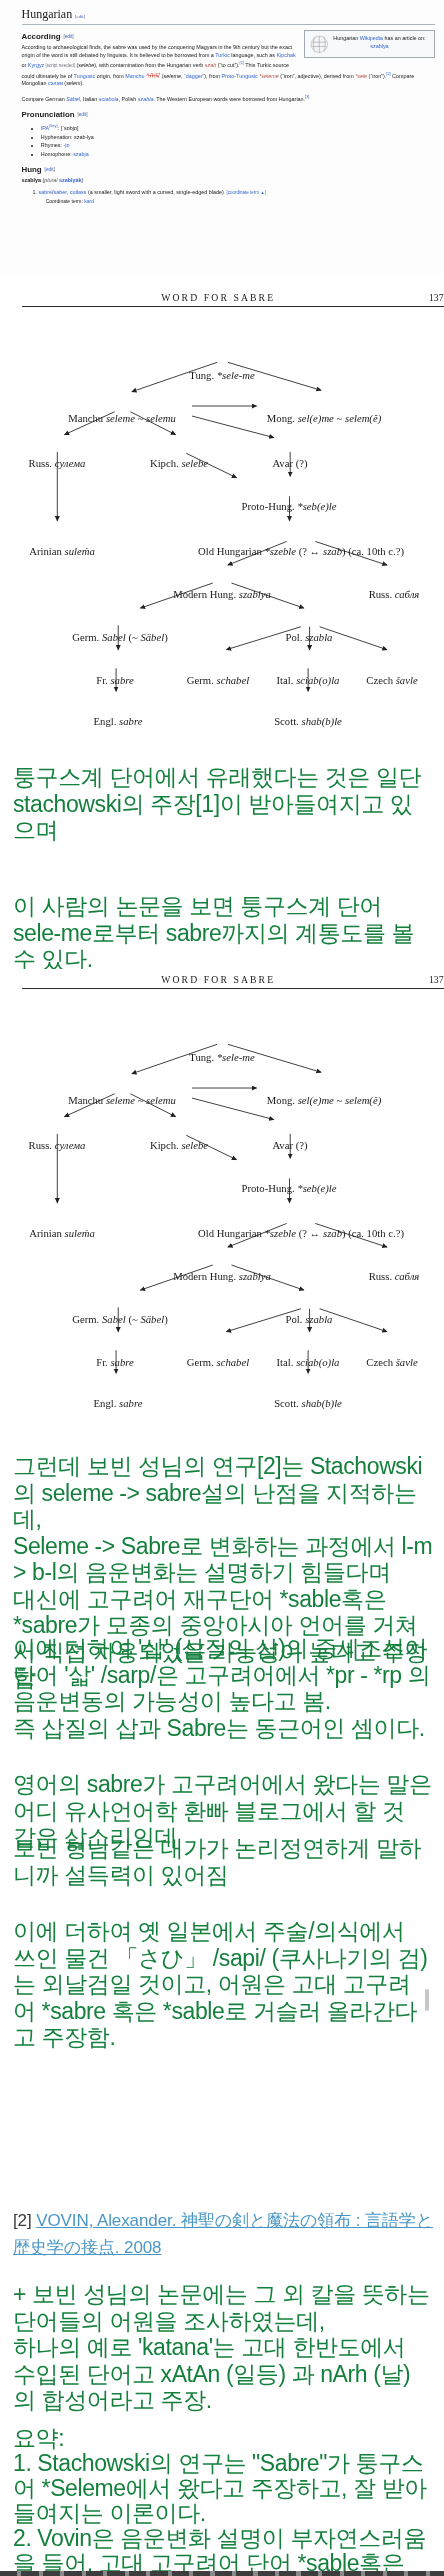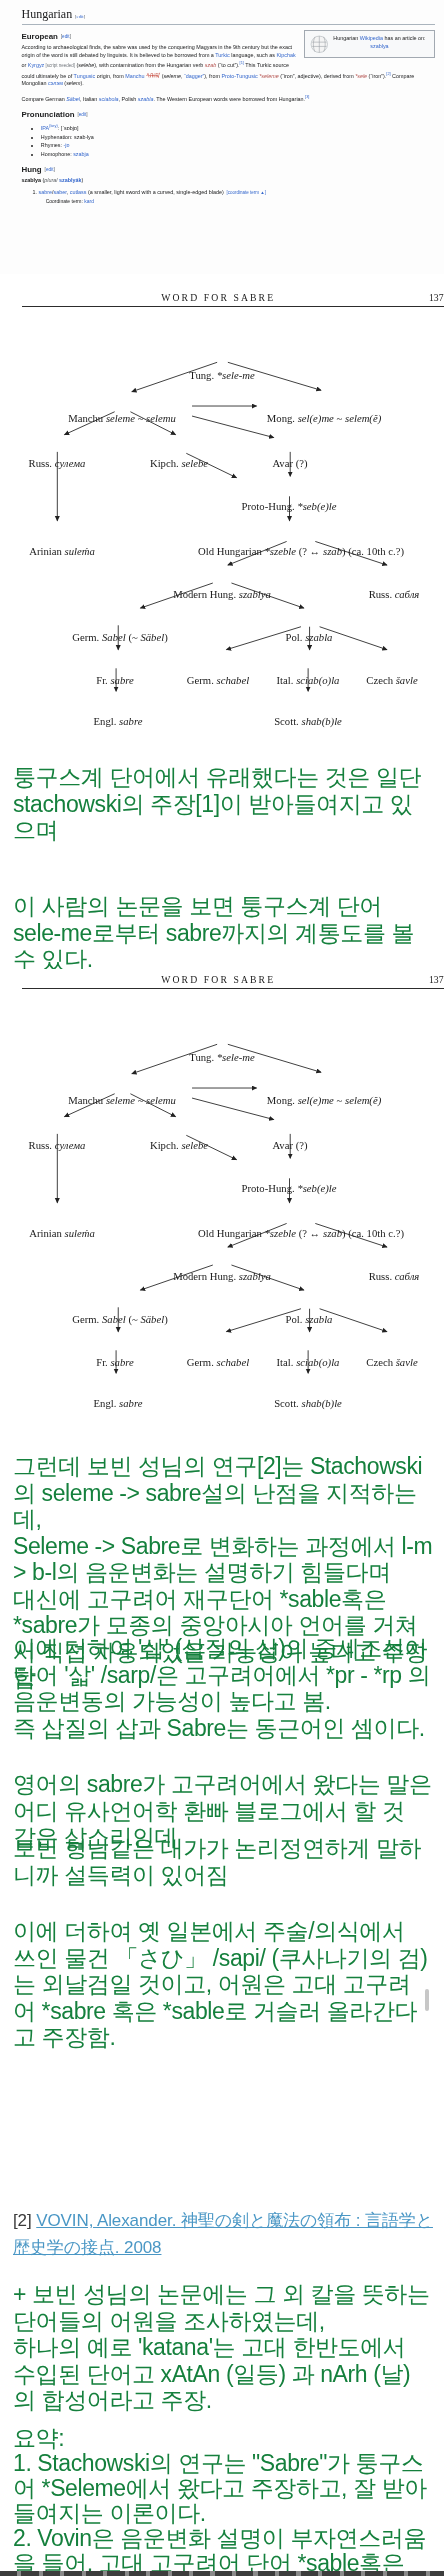--- a/index.html
+++ b/index.html
@@ -75,21 +75,21 @@
         <svg width="18.6" height="18.6" viewBox="0 0 26 26">
           <circle cx="13" cy="13" r="11.5" fill="#f4f4f4" stroke="#b9bec3" stroke-width="1"></circle>
           <path d="M3 10 H23 M3 16 H23 M13 1.5 V24.5 M7 2.5 C4 8 4 18 7 23.5 M19 2.5 C22 8 22 18 19 23.5" stroke="#9aa0a6" stroke-width="0.8" fill="none"></path>
         </svg>
         <div class="infobox-text">
           <span><span>Hungarian </span><span class="seg-l">Wikipedia</span><span> has an article on:</span></span>
           <div class="infobox-article"><span><span class="seg-l">szablya</span></span></div>
         </div>
       </div>
 
-      <h2 class="wiki-h2"><span>European</span><span class="edit"><span class="seg-bg">[</span><span class="seg-l">edit</span><span class="seg-bg">]</span></span></h2>
+      <h2 class="wiki-h2"><span>According</span><span class="edit"><span class="seg-bg">[</span><span class="seg-l">edit</span><span class="seg-bg">]</span></span></h2>
 
       <p class="wiki-p"><span>According to archaeological finds, the sabre was used by the conquering Magyars in the 9th century but the exact origin of the word is still debated by linguists. It is believed to be borrowed from a </span><span class="seg-l">Turkic</span><span> language, such as </span><span class="seg-l">Kipchak</span><span> or </span><span class="seg-l">Kyrgyz</span><span class="seg-sg"> [script needed]</span><span> (</span><span class="seg-i">selebe</span><span>), with contamination from the Hungarian verb </span><span class="seg-r">szab</span><span> (“to cut”).</span><span class="seg-sp">[1]</span><span> This Turkic source could ultimately be of </span><span class="seg-l">Tungusic</span><span> origin, from </span><span class="seg-l">Manchu</span><span> </span><span class="seg-m">ᠰᡝᠯᡝᠮᡝ</span><span> (</span><span class="seg-i">seleme</span><span>, </span><span class="seg-l">“dagger”</span><span>), from </span><span class="seg-l">Proto-Tungusic</span><span> </span><span class="seg-r">*seleme</span><span> (“iron”, adjective), derived from </span><span class="seg-r">*sele</span><span> (“iron”).</span><span class="seg-sp">[2]</span><span> Compare Mongolian </span><span class="seg-l">сэлэм</span><span> (</span><span class="seg-i">selem</span><span>).</span></p>
       <p class="wiki-p"><span>Compare German </span><span class="seg-il">Säbel</span><span>, Italian </span><span class="seg-il">sciabola</span><span>, Polish </span><span class="seg-il">szabla</span><span>. The Western European words were borrowed from Hungarian.</span><span class="seg-sp">[3]</span></p>
 
       <h2 class="wiki-h2"><span>Pronunciation</span><span class="edit"><span class="seg-bg">[</span><span class="seg-l">edit</span><span class="seg-bg">]</span></span></h2>
       <ul class="pron-list">
         <li><span><span class="seg-l">IPA</span><span class="seg-sp">(key)</span><span>: [ˈsɒbjɒ]</span></span></li>
         <li><span><span>Hyphenation: szab‧lya</span></span></li>
         <li><span><span>Rhymes: </span><span class="seg-l">-jɒ</span></span></li>
         <li><span><span>Homophone: </span><span class="seg-l">szabja</span></span></li>

